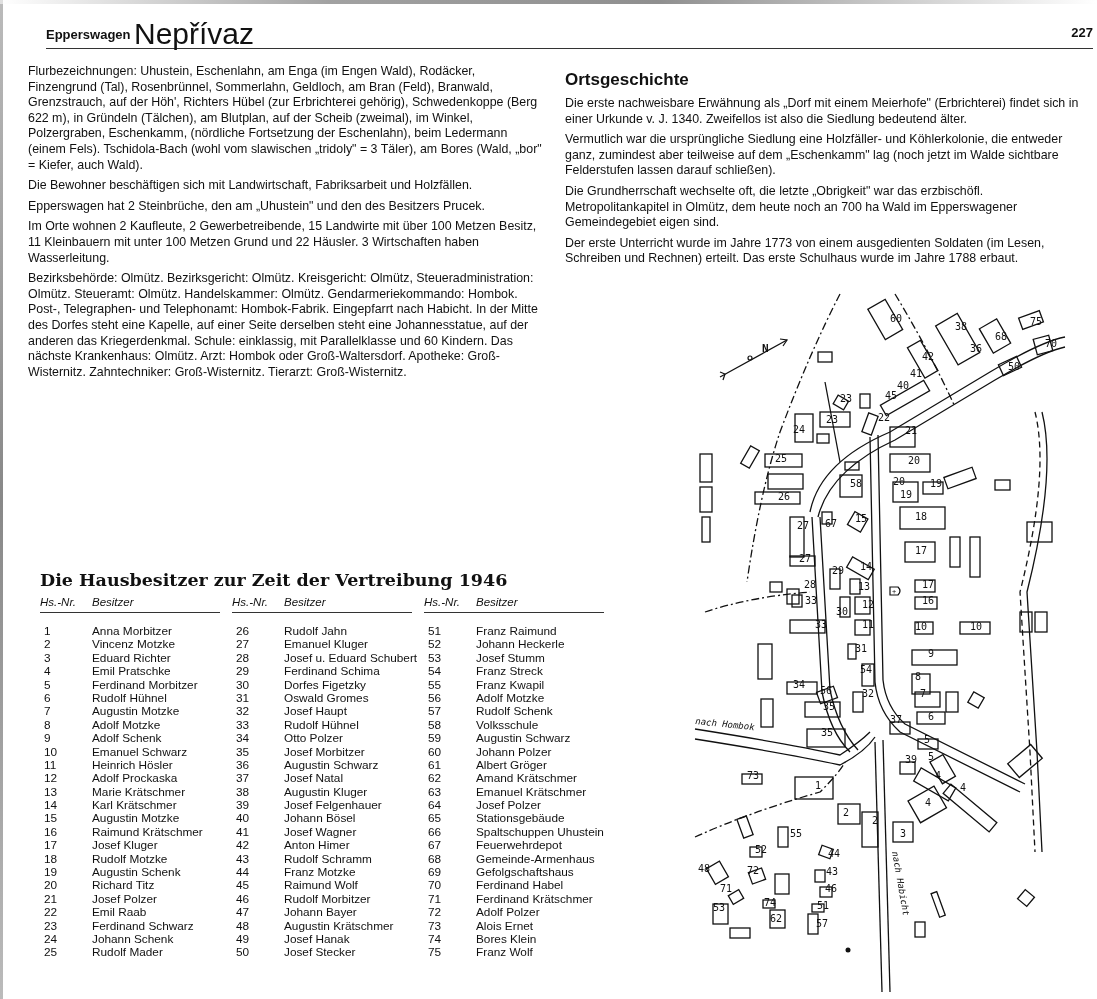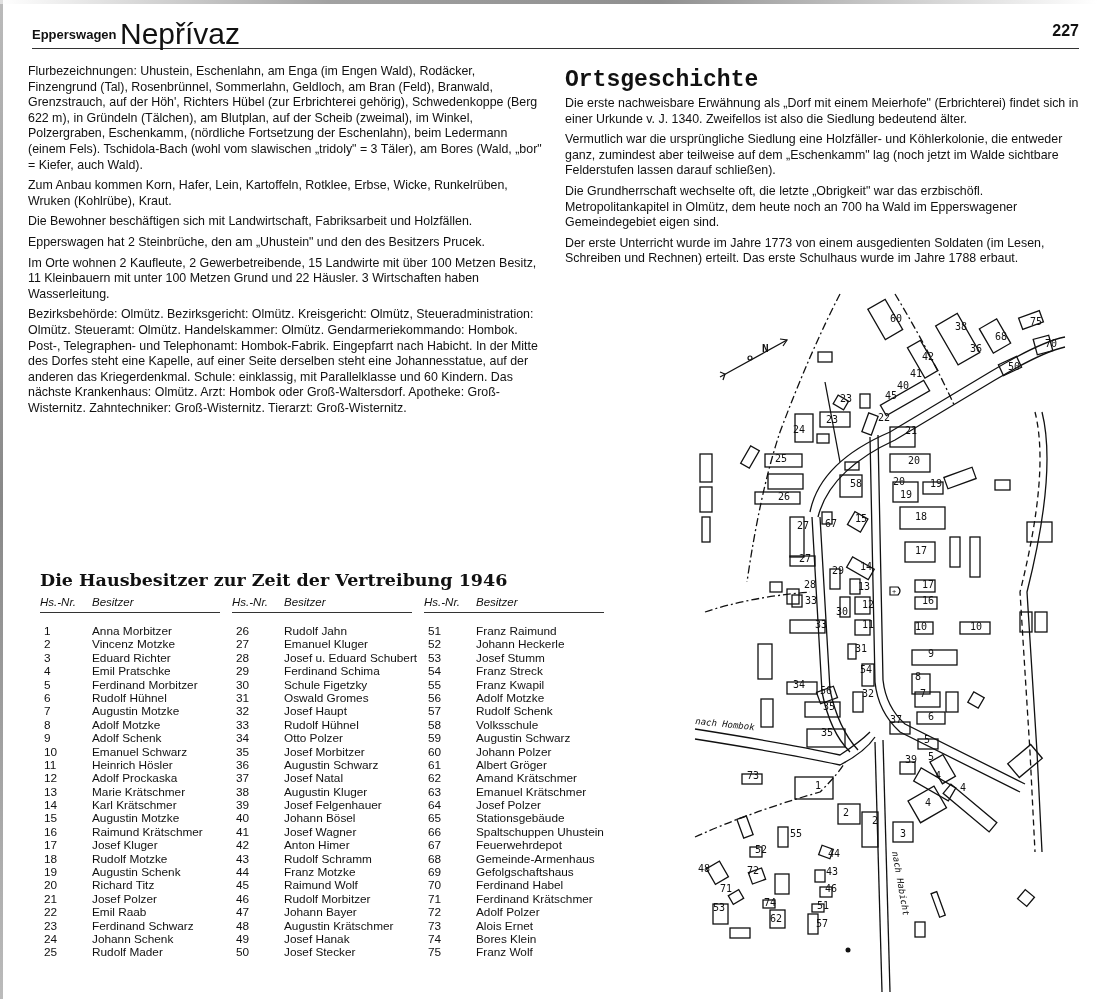--- a/index.html
+++ b/index.html
@@ -1,26 +1,26 @@
 <!DOCTYPE html>
 <html><head>
 <meta charset="utf-8">
 <style>
   html, body { margin: 0; padding: 0; background: #ffffff; }
   body { width: 1097px; height: 999px; position: relative; overflow: hidden; color: #111; font-family: "Liberation Sans", "DejaVu Sans", sans-serif; }
   .left-edge { position: absolute; left: 0; top: 0; width: 3px; height: 999px; background: linear-gradient(#bbb,#888,#bbb); }
   .top-edge { position: absolute; left: 0; top: 0; width: 1097px; height: 4px; background: linear-gradient(90deg,#fff 0%, #555 30%, #333 60%, #999 80%, #fff 100%); opacity:.55; }
-  .header { position: absolute; left: 32px; top: 12px; width: 1047px; height: 36px; border-bottom: 1.5px solid #333; }
+  .header { position: absolute; left: 46px; top: 12px; width: 1047px; height: 36px; border-bottom: 1.5px solid #333; }
   .header .small { position: absolute; left: 0; bottom: 6px; font-size: 13px; font-weight: bold; }
   .header .big { position: absolute; left: 88px; bottom: -3px; font-size: 30px; font-weight: normal; letter-spacing: 0px; }
-  .header .pageno { position: absolute; right: 0; bottom: 8px; font-size: 16px; font-weight: bold; }
+  .header .pageno { position: absolute; right: 0; bottom: 8px; font-size: 13px; font-weight: bold; }
   .col-left { position: absolute; left: 28px; top: 64px; width: 515px; }
   .col-right { position: absolute; left: 565px; top: 66px; width: 520px; }
   p { margin: 0 0 5px 0; font-size: 12.4px; line-height: 15.6px; }
-  h2 { font-family: Liberation Mono, monospace; font-weight: bold; font-size: 23px; margin: 4px 0 6px 0; line-height: 20px; }
+  h2 { font-family: Liberation Sans, sans-serif; font-weight: bold; font-size: 17px; margin: 4px 0 6px 0; line-height: 20px; }
   .hs-title { position: absolute; left: 40px; top: 570px; font-family: "DejaVu Serif", "Liberation Serif", serif; font-weight: bold; font-size: 17.5px; }
   .owners { position: absolute; left: 40px; top: 594px; width: 570px; }
   .owner-col { position: absolute; top: 0; width: 180px; }
   .owner-col .head { font-style: italic; font-size: 11.5px; height: 18px; border-bottom: 1.5px solid #333; position: relative; }
   .owner-col .head span { position: absolute; top: 2px; }
   .owner-col .rows { margin-top: 12px; }
   .owner-row { position: relative; height: 13.4px; font-size: 11.8px; line-height: 13.4px; }
   .owner-row .nr { position: absolute; left: 4px; }
   .owner-row .nm { position: absolute; left: 52px; white-space: nowrap; }
   .map { position: absolute; left: 690px; top: 292px; width: 400px; height: 700px; }
@@ -33,21 +33,20 @@
 <div class="top-edge"></div>
 
 <div class="header">
   <span class="small">Epperswagen</span>
   <span class="big">Nepřívaz</span>
   <span class="pageno">227</span>
 </div>
 
 <div class="col-left">
   <p>Flurbezeichnungen: Uhustein, Eschenlahn, am Enga (im Engen Wald), Rodäcker, Finzengrund (Tal), Rosenbrünnel, Sommerlahn, Geldloch, am Bran (Feld), Branwald, Grenzstrauch, auf der Höh', Richters Hübel (zur Erbrichterei gehörig), Schwedenkoppe (Berg 622 m), in Gründeln (Tälchen), am Blutplan, auf der Scheib (zweimal), im Winkel, Polzergraben, Eschenkamm, (nördliche Fortsetzung der Eschenlahn), beim Ledermann (einem Fels). Tschidola-Bach (wohl vom slawischen „tridoly" = 3 Täler), am Bores (Wald, „bor" = Kiefer, auch Wald).</p>
-  <p>Zum Anbau kommen Korn, Hafer, Lein, Kartoffeln, Rotklee, Erbse, Wicke, Runkelrüben, Wruken (Kohlrübe), Kraut.</p>
   <p>Die Bewohner beschäftigen sich mit Landwirtschaft, Fabriksarbeit und Holzfällen.</p>
   <p>Epperswagen hat 2 Steinbrüche, den am „Uhustein" und den des Besitzers Prucek.</p>
   <p>Im Orte wohnen 2 Kaufleute, 2 Gewerbetreibende, 15 Landwirte mit über 100 Metzen Besitz, 11 Kleinbauern mit unter 100 Metzen Grund und 22 Häusler. 3 Wirtschaften haben Wasserleitung.</p>
   <p>Bezirksbehörde: Olmütz. Bezirksgericht: Olmütz. Kreisgericht: Olmütz, Steueradministration: Olmütz. Steueramt: Olmütz. Handelskammer: Olmütz. Gendarmeriekommando: Hombok. Post-, Telegraphen- und Telephonamt: Hombok-Fabrik. Eingepfarrt nach Habicht. In der Mitte des Dorfes steht eine Kapelle, auf einer Seite derselben steht eine Johannesstatue, auf der anderen das Kriegerdenkmal. Schule: einklassig, mit Parallelklasse und 60 Kindern. Das nächste Krankenhaus: Olmütz. Arzt: Hombok oder Groß-Waltersdorf. Apotheke: Groß-Wisternitz. Zahntechniker: Groß-Wisternitz. Tierarzt: Groß-Wisternitz.</p>
 </div>
 
 <div class="col-right">
   <h2>Ortsgeschichte</h2>
   <p>Die erste nachweisbare Erwähnung als „Dorf mit einem Meierhofe" (Erbrichterei) findet sich in einer Urkunde v. J. 1340. Zweifellos ist also die Siedlung bedeutend älter.</p>
   <p>Vermutlich war die ursprüngliche Siedlung eine Holzfäller- und Köhlerkolonie, die entweder ganz, zumindest aber teilweise auf dem „Eschenkamm" lag (noch jetzt im Walde sichtbare Felderstufen lassen darauf schließen).</p>
@@ -183,21 +182,21 @@
         <div class="owner-row">
           <span class="nr">28</span>
           <span class="nm">Josef u. Eduard Schubert</span>
         </div>
         <div class="owner-row">
           <span class="nr">29</span>
           <span class="nm">Ferdinand Schima</span>
         </div>
         <div class="owner-row">
           <span class="nr">30</span>
-          <span class="nm">Schule Figetzky</span>
+          <span class="nm">Dorfes Figetzky</span>
         </div>
         <div class="owner-row">
           <span class="nr">31</span>
           <span class="nm">Oswald Gromes</span>
         </div>
         <div class="owner-row">
           <span class="nr">32</span>
           <span class="nm">Josef Haupt</span>
         </div>
         <div class="owner-row">

